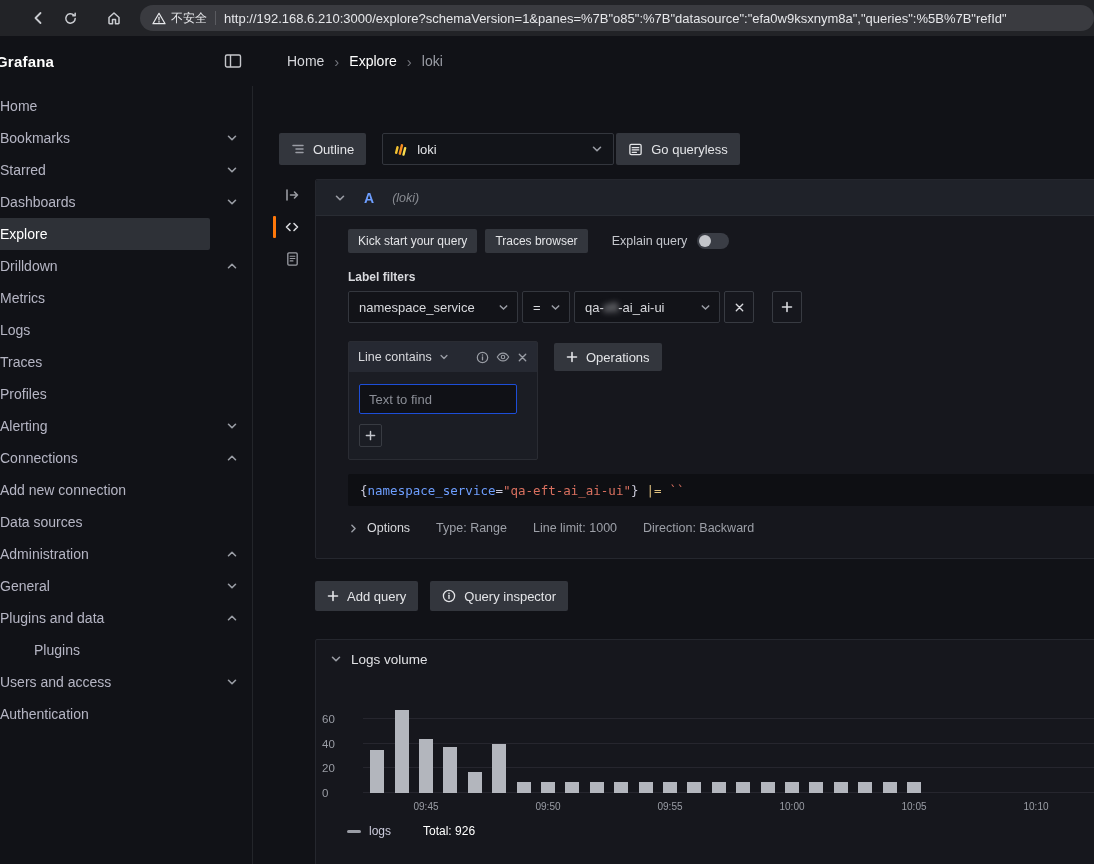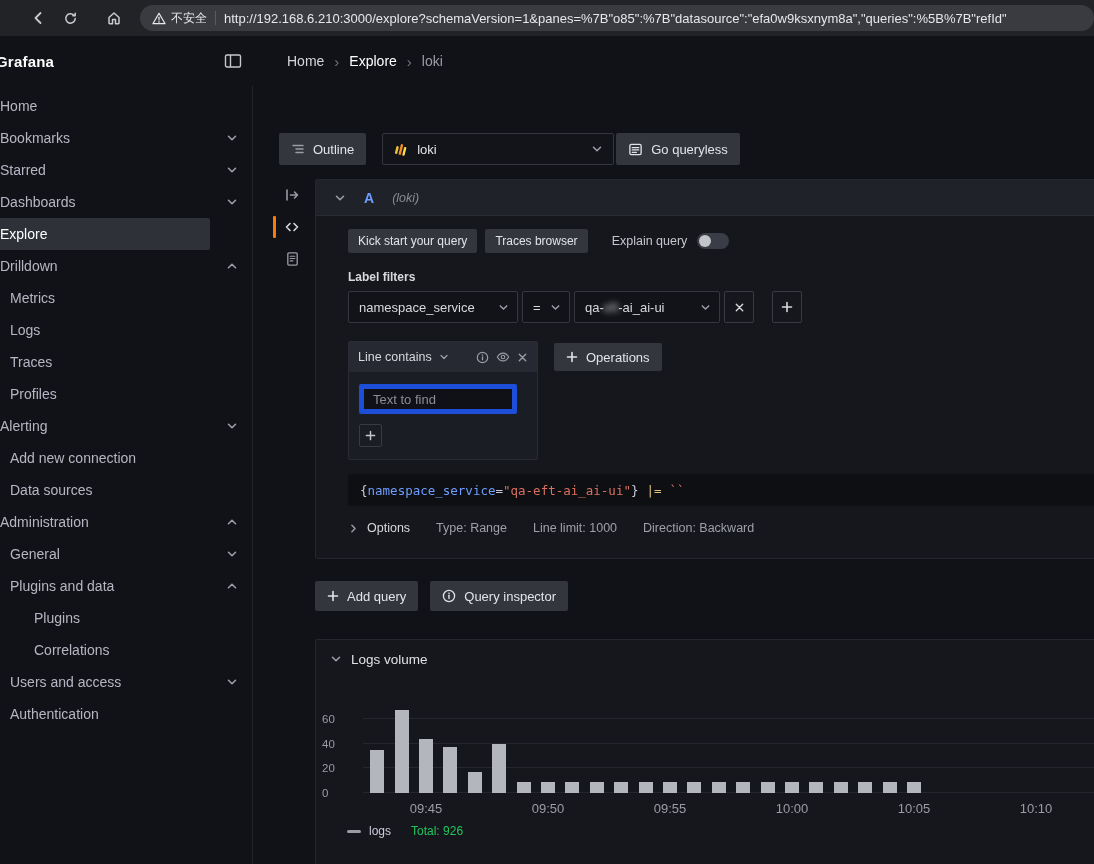--- a/index.html
+++ b/index.html
@@ -20,21 +20,21 @@
   .brand{position:absolute;left:-4px;font-size:15px;font-weight:600;color:#fff;letter-spacing:.2px}
   .dock-toggle{position:absolute;left:224px;color:#c6c7cc;cursor:pointer}
   .breadcrumb{position:absolute;left:287px;display:flex;align-items:center;gap:10px;font-size:14px}
   .bc-home{color:#d5d6da}.bc-sep{color:#73757c;font-size:15px}.bc-current{color:#fff}.bc-dim{color:#9a9da5}
 
   
   .layout{display:flex;height:778px}
   .sidebar{width:253px;flex:none;border-right:1px solid #23252a;padding-top:4px}
   .sb-item{height:32px;display:flex;align-items:center;position:relative;color:rgba(204,204,220,.88);cursor:pointer}
   .sb-item.lvl0{padding-left:0}
-  .sb-item.lvl1{padding-left:10px}
+  .sb-item.lvl1{}
   .sb-item.lvl2{padding-left:34px}
   .sb-item.active{background:#2e3137;width:210px;border-radius:0 2px 2px 0;color:#fff}
   .sb-chev{position:absolute;right:14px;top:10px;color:#9a9da5}
   .chev-up{transform:rotate(180deg)}
 
   .main{flex:1;padding-left:26px;padding-top:47px;overflow:visible}
 
   
   .explore-toolbar{display:flex;align-items:center;height:32px;gap:16px}
   .btn{display:inline-flex;align-items:center;gap:8px;height:32px;padding:0 12px;background:#33363d;border:none;border-radius:2px;color:#e3e4e7;font-size:13px;font-family:inherit;cursor:pointer;white-space:nowrap}
@@ -67,21 +67,21 @@
   .sel-label{width:170px}.sel-op{width:48px}.sel-val{width:146px}
   .sel-grow{flex:1;display:flex;align-items:center}
   .sq-btn{width:30px;height:32px;display:flex;align-items:center;justify-content:center;background:transparent;border:1px solid #383b42;border-radius:2px;color:#d8d9dd;cursor:pointer}
   .blurred{filter:blur(3px)}
   .ops-row{margin-top:18px;display:flex;align-items:flex-start}
   .op-card{width:190px;background:#1b1d24;border:1px solid #2a2c33;border-radius:2px}
   .op-header{height:30px;background:#262932;display:flex;align-items:center;gap:7px;padding:0 9px;font-size:12.5px;color:#d8d9dd}
   .op-header .flex-sp{flex:1}
   .op-icon{color:#9a9da5;cursor:pointer;display:flex}
   .op-body{padding:12px 12px 12px 10px}
-  .text-input{width:158px;height:30px;background:#101116;border:5px solid #1d4ed8;border-radius:2px;color:#d8d9dd;font-size:13px;padding:0 9px;font-family:inherit}
+  .text-input{width:158px;height:30px;background:#101116;border:1px solid #1d4ed8;border-radius:2px;color:#d8d9dd;font-size:13px;padding:0 9px;font-family:inherit}
   .text-input::placeholder{color:#8b8e96}
   .plus-sm{margin-top:10px;width:23px;height:23px;display:flex;align-items:center;justify-content:center;background:transparent;border:1px solid #383b42;border-radius:2px;color:#c4c6cc;cursor:pointer}
   .ops-btn{margin-left:16px;margin-top:2px;height:28px}
   .code-preview{margin-top:14px;height:32px;background:#0e0f13;border-radius:2px;display:flex;align-items:center;padding:0 12px;font-family:"DejaVu Sans Mono","Liberation Mono",monospace;font-size:12.5px;letter-spacing:0}
   .tk-p{color:#ccccdc}.tk-label{color:#6e9fff}.tk-str{color:#d9705f}.tk-op{color:#e0c280}
   .options-row{margin-top:4px;height:36px;display:flex;align-items:center;gap:26px;font-size:12.5px;color:#9da0a8}
   .options-row .opt-main{display:flex;align-items:center;gap:8px;color:#d8d9dd;cursor:pointer}
   .chev-right{transform:rotate(-90deg)}
 
   .actions-row{margin-top:22px;margin-left:36px;display:flex;gap:12px}
@@ -89,25 +89,25 @@
 
   
   .panel{width:860px;margin-left:36px;background:#16171d;border:1px solid #25272e;border-radius:2px}
   .logs-volume{margin-top:28px;height:228px;position:relative}
   .panel-header{height:38px;display:flex;align-items:center;gap:9px;padding:0 14px;font-size:13.5px;font-weight:500;color:#e0e1e4;cursor:pointer}
   .chart{position:absolute;left:47px;right:16px;top:64px}
   .plot{position:relative;height:89px}
   .gridline{position:absolute;left:0;right:0;height:1px;background:rgba(204,204,220,.09)}
   .ytick{position:absolute;left:-41px;width:30px;text-align:left;font-size:11.5px;color:#9a9da5}
   .bar{position:absolute;bottom:0;width:14px;background:#b3b6bd}
-  .xtick{position:absolute;top:97px;transform:translateX(-50%);font-size:13px;color:#9a9da5;white-space:nowrap}
+  .xtick{position:absolute;top:97px;transform:translateX(-50%);font-size:10px;color:#9a9da5;white-space:nowrap}
   .legend{position:absolute;left:31px;top:184px;display:flex;align-items:center;gap:8px;font-size:12px}
   .legend-dash{width:14px;height:3px;border-radius:2px;background:#9a9da5}
   .legend-series{color:#ccccdc}
-  .legend-total{color:#22c55e;margin-left:12px}
+  .legend-total{color:#ffffff;margin-left:24px}
 </style>
 </head>
 <body>
 
 <div class="browser-bar">
   <span class="nav-btn">
     <svg width="16" height="16" viewBox="0 0 16 16">
         <path d="M10.5 3L5.5 8l5 5" stroke="currentColor" stroke-width="1.8" fill="none" stroke-linecap="round" stroke-linejoin="round"></path>
       </svg>
   </span>
@@ -210,20 +210,28 @@
           <span>Profiles</span>
         </div>
         <div class="sb-item lvl0">
           <span>Alerting</span>
           <span class="sb-chev">
             <svg width="12" height="12" viewBox="0 0 12 12" class="">
               <path d="M2.5 4.25L6 7.75l3.5-3.5" fill="none" stroke="currentColor" stroke-width="1.6" stroke-linecap="round" stroke-linejoin="round"></path>
             </svg>
           </span>
         </div>
+        <div class="sb-item lvl0">
+          <span>Connections</span>
+          <span class="sb-chev">
+            <svg width="12" height="12" viewBox="0 0 12 12" class="chev-up">
+              <path d="M2.5 4.25L6 7.75l3.5-3.5" fill="none" stroke="currentColor" stroke-width="1.6" stroke-linecap="round" stroke-linejoin="round"></path>
+            </svg>
+          </span>
+        </div>
         <div class="sb-item lvl1">
           <span>Add new connection</span>
         </div>
         <div class="sb-item lvl1">
           <span>Data sources</span>
         </div>
         <div class="sb-item lvl0">
           <span>Administration</span>
           <span class="sb-chev">
             <svg width="12" height="12" viewBox="0 0 12 12" class="chev-up">
@@ -242,23 +250,20 @@
         <div class="sb-item lvl1">
           <span>Plugins and data</span>
           <span class="sb-chev">
             <svg width="12" height="12" viewBox="0 0 12 12" class="chev-up">
               <path d="M2.5 4.25L6 7.75l3.5-3.5" fill="none" stroke="currentColor" stroke-width="1.6" stroke-linecap="round" stroke-linejoin="round"></path>
             </svg>
           </span>
         </div>
         <div class="sb-item lvl2">
           <span>Plugins</span>
-        </div>
-        <div class="sb-item lvl2">
-          <span>Correlations</span>
         </div>
         <div class="sb-item lvl1">
           <span>Users and access</span>
           <span class="sb-chev">
             <svg width="12" height="12" viewBox="0 0 12 12" class="">
               <path d="M2.5 4.25L6 7.75l3.5-3.5" fill="none" stroke="currentColor" stroke-width="1.6" stroke-linecap="round" stroke-linejoin="round"></path>
             </svg>
           </span>
         </div>
         <div class="sb-item lvl1">

